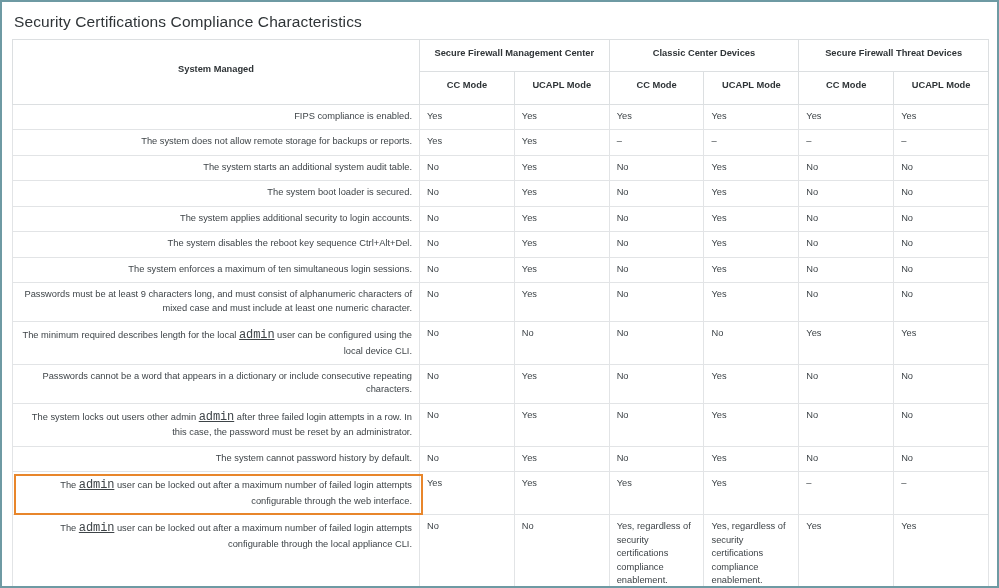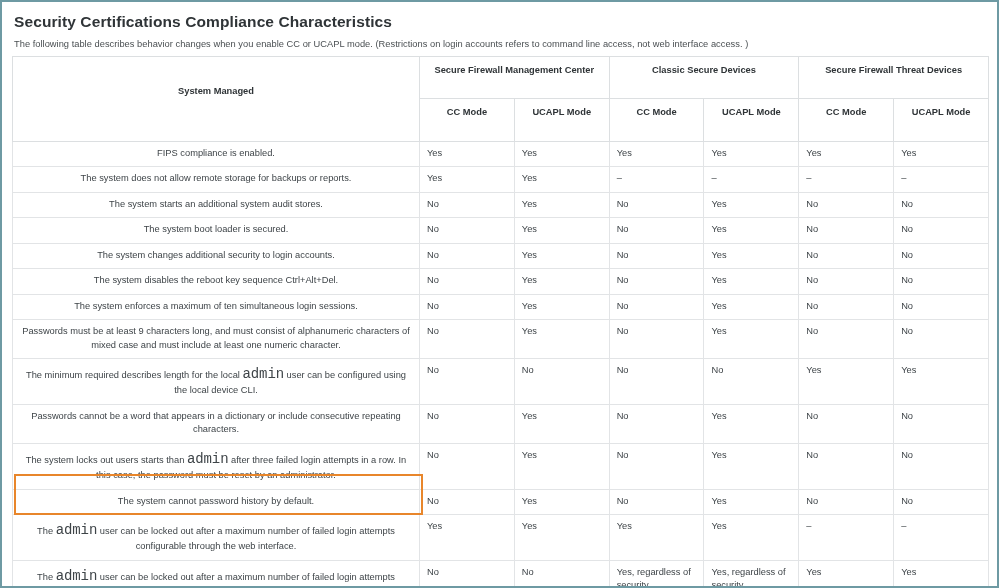--- a/index.html
+++ b/index.html
@@ -19,21 +19,21 @@
     box-sizing: border-box;
     border: 2px solid #6e9aa3;
     background: #ffffff;
     overflow: hidden;
   }
   .inner {
     padding: 8px 10px 0 10px;
   }
   .page-title {
     font-size: 15.5px;
-    font-weight: 700;
+    font-weight: 400;
     color: #2f3437;
     margin: 3px 0 8px 2px;
     letter-spacing: 0.1px;
   }
   .page-subtitle {
     font-size: 9.3px;
     color: #4a4f52;
     margin: 0 0 7px 2px;
     letter-spacing: 0.02px;
   }
@@ -51,41 +51,42 @@
     vertical-align: top;
     padding: 5px 7px 6px 7px;
     line-height: 1.45;
     background: #ffffff;
   }
   table.compliance thead th {
     text-align: center;
     font-weight: bold;
     color: #2f3437;
     padding-top: 7px;
-    padding-bottom: 21px;
+    padding-bottom: 11px;
     vertical-align: middle;
     border-color: #dcdfe1;
   }
   th.sys-change {
     width: 392px;
   }
   th.grp { }
   th.mode { }
   td.desc {
-    text-align: center;
+    text-align: right;
   }
   td.val {
     text-align: left;
     padding-left: 9px;
   }
   code, .mono {
     font-family: "Liberation Mono", "DejaVu Sans Mono", monospace;
-    font-size: 14px;
+    font-size: 12px;
     color: #3e4448;
     letter-spacing: -0.1px;
+    text-decoration: underline;
   }
   
   #highlight-box {
     position: absolute;
     left: 8px;
     top: 386px;
     width: 360px;
     height: 33px;
     border: 2.5px solid #e8862b;
     box-sizing: border-box;
@@ -94,28 +95,27 @@
   }
 </style>
 </head>
 <body>
 
 <div id="page" style="border-color: rgb(110, 154, 163);">
   <div class="inner">
 
     <h1 class="page-title">Security Certifications Compliance Characteristics</h1>
 
-    <p class="page-subtitle">The following table describes behavior changes when you enable CC or UCAPL mode. (Restrictions on login accounts refers to command line access, not web interface access. )</p>
 
     <table class="compliance">
       <thead>
         <tr>
           <th class="sys-change" rowspan="2">System Managed</th>
           <th class="grp" colspan="2">Secure Firewall Management Center</th>
-          <th class="grp" colspan="2">Classic Secure Devices</th>
+          <th class="grp" colspan="2">Classic Center Devices</th>
           <th class="grp" colspan="2">Secure Firewall Threat Devices</th>
         </tr>
         <tr>
           <th class="mode">CC Mode</th>
           <th class="mode">UCAPL Mode</th>
           <th class="mode">CC Mode</th>
           <th class="mode">UCAPL Mode</th>
           <th class="mode">CC Mode</th>
           <th class="mode">UCAPL Mode</th>
         </tr>
@@ -133,39 +133,39 @@
           <tr>
             <td class="desc"><span>The system does not allow remote storage for backups or reports.</span></td>
             <td class="val">Yes</td>
             <td class="val">Yes</td>
             <td class="val">–</td>
             <td class="val">–</td>
             <td class="val">–</td>
             <td class="val">–</td>
           </tr>
           <tr>
-            <td class="desc"><span>The system starts an additional system audit stores.</span></td>
+            <td class="desc"><span>The system starts an additional system audit table.</span></td>
             <td class="val">No</td>
             <td class="val">Yes</td>
             <td class="val">No</td>
             <td class="val">Yes</td>
             <td class="val">No</td>
             <td class="val">No</td>
           </tr>
           <tr>
             <td class="desc"><span>The system boot loader is secured.</span></td>
             <td class="val">No</td>
             <td class="val">Yes</td>
             <td class="val">No</td>
             <td class="val">Yes</td>
             <td class="val">No</td>
             <td class="val">No</td>
           </tr>
           <tr>
-            <td class="desc"><span>The system changes additional security to login accounts.</span></td>
+            <td class="desc"><span>The system applies additional security to login accounts.</span></td>
             <td class="val">No</td>
             <td class="val">Yes</td>
             <td class="val">No</td>
             <td class="val">Yes</td>
             <td class="val">No</td>
             <td class="val">No</td>
           </tr>
           <tr>
             <td class="desc"><span>The system disables the reboot key sequence Ctrl+Alt+Del.</span></td>
             <td class="val">No</td>
@@ -205,21 +205,21 @@
           <tr>
             <td class="desc"><span>Passwords cannot be a word that appears in a dictionary or include consecutive repeating characters.</span></td>
             <td class="val">No</td>
             <td class="val">Yes</td>
             <td class="val">No</td>
             <td class="val">Yes</td>
             <td class="val">No</td>
             <td class="val">No</td>
           </tr>
           <tr>
-            <td class="desc"><span>The system locks out users starts than </span><code class="mono">admin</code><span> after three failed login attempts in a row. In this case, the password must be reset by an administrator.</span></td>
+            <td class="desc"><span>The system locks out users other admin </span><code class="mono">admin</code><span> after three failed login attempts in a row. In this case, the password must be reset by an administrator.</span></td>
             <td class="val">No</td>
             <td class="val">Yes</td>
             <td class="val">No</td>
             <td class="val">Yes</td>
             <td class="val">No</td>
             <td class="val">No</td>
           </tr>
           <tr>
             <td class="desc"><span>The system cannot password history by default.</span></td>
             <td class="val">No</td>

